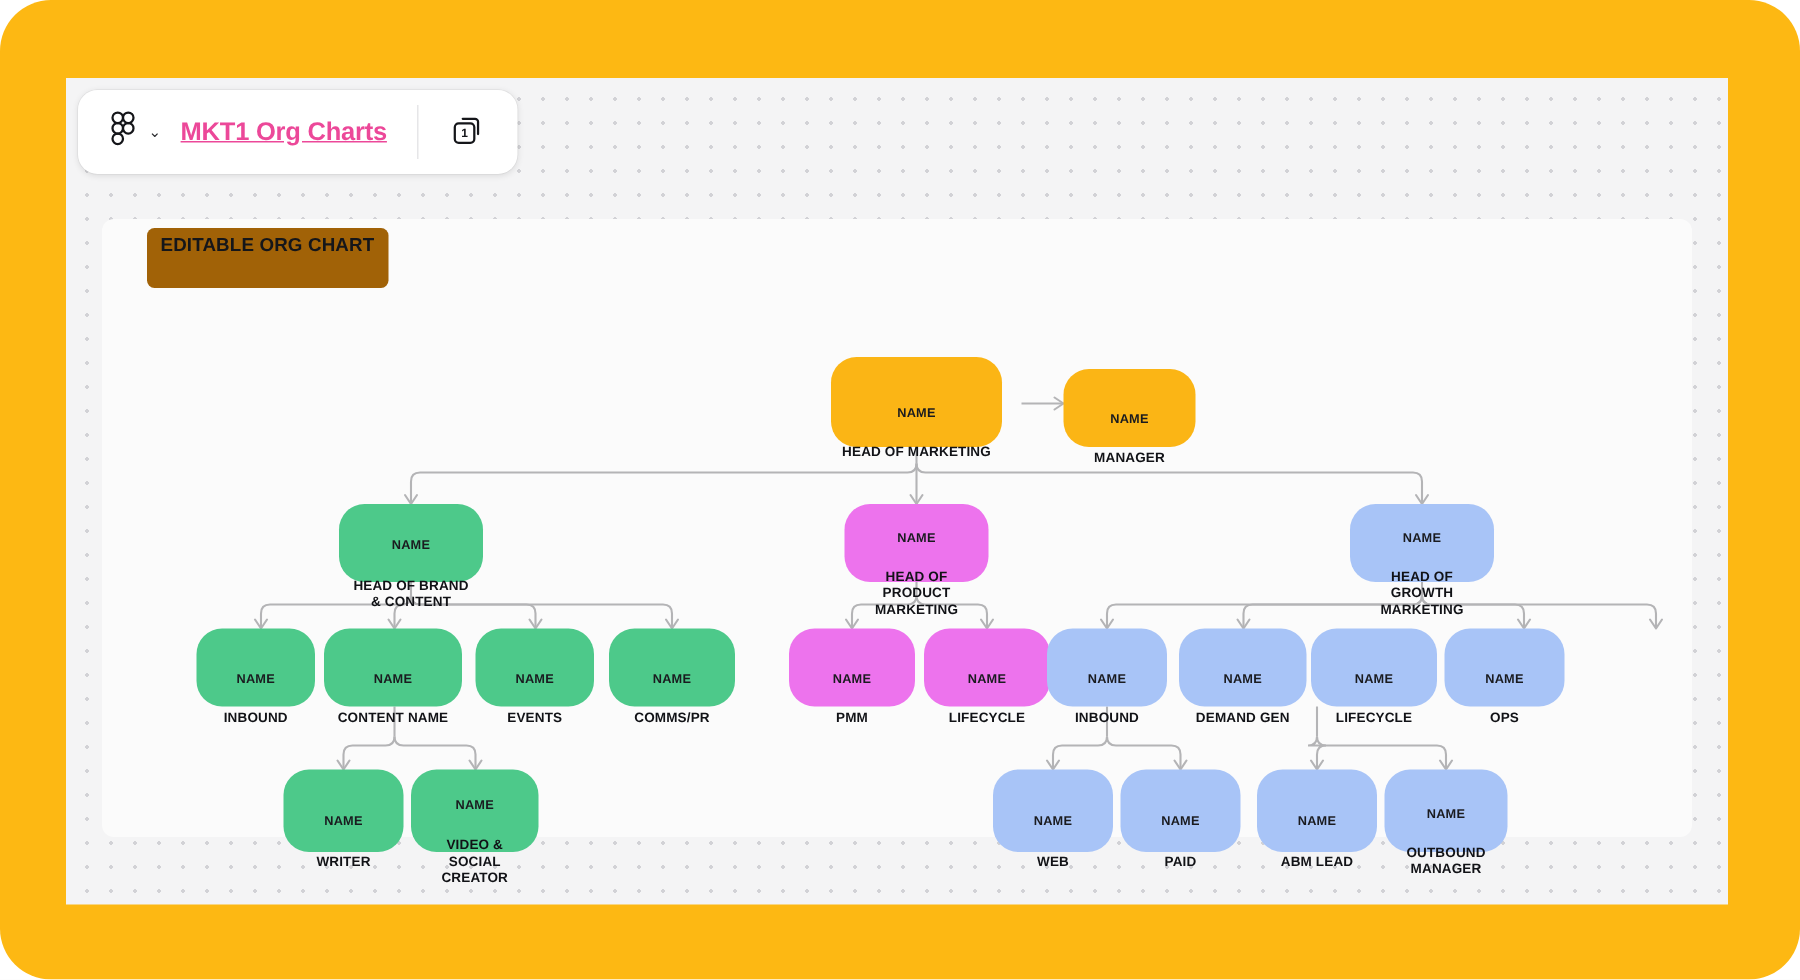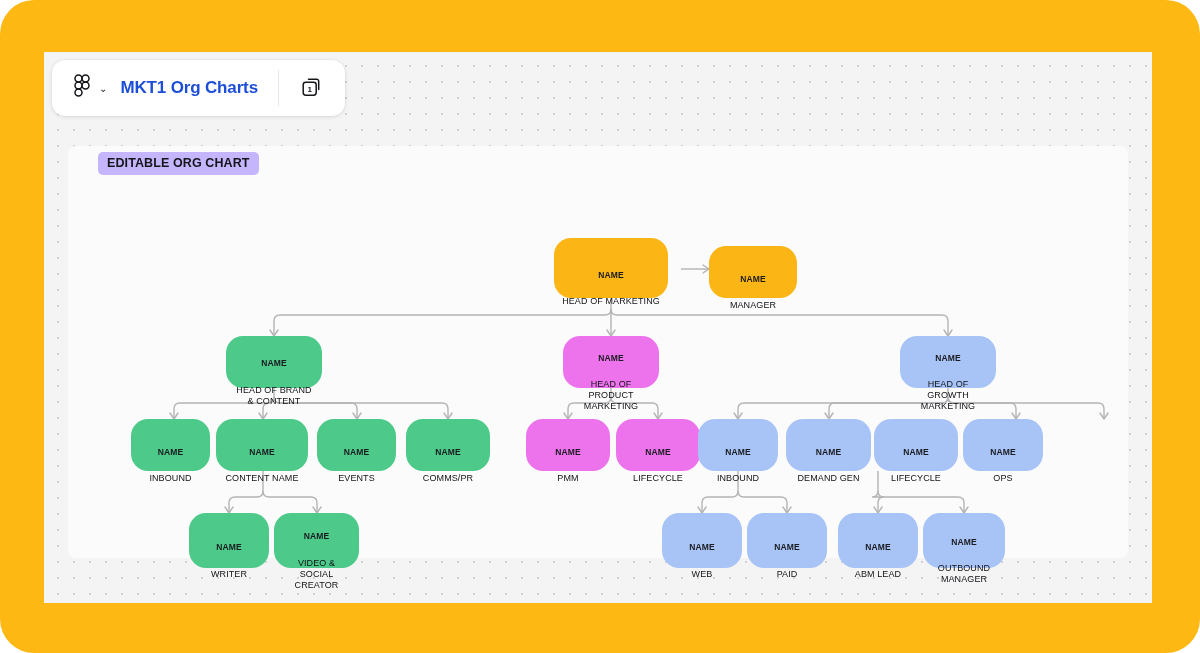--- a/index.html
+++ b/index.html
@@ -55,23 +55,24 @@
   }
   .tb-seg.first { padding-right: 20px; }
   .tb-divider {
     width: 1px;
     background: #e6e6e8;
     margin: 10px 0;
   }
   .tb-label {
     font-size: 17px;
     font-weight: bold;
-    color: #1d4ed8;
+    color: #ec4899;
     letter-spacing: -.15px;
     white-space: nowrap;
+    text-decoration: underline;
   }
   .chev {
     font-size: 10px;
     color: #26272b;
     margin-left: -5px;
   }
 
   
   #board {
     position: absolute;
@@ -81,23 +82,23 @@
     height: 412px;
     background: #fbfbfb;
     border-radius: 8px;
   }
 
   
   #section-chip {
     position: absolute;
     left: 30px;
     top: 6px;
-    background: #c4b5fd;
+    background: #a16207;
     border-radius: 5px;
-    padding: 4px 9px 5px;
+    padding: 4px 9px 22px;
     font-size: 12.5px;
     font-weight: bold;
     color: #15161a;
     letter-spacing: .1px;
     white-space: nowrap;
   }
 
   
   #wires {
     position: absolute;
@@ -123,21 +124,21 @@
   }
   .node .nm {
     font-size: 8.5px;
     font-weight: bold;
     color: #1a1b1f;
     letter-spacing: .15px;
     margin-top: 41px;
   }
   .node .ttl {
     font-size: 9px;
-    font-weight: normal;
+    font-weight: bold;
     color: #111216;
     letter-spacing: .1px;
     margin-top: 16px;
   }
   .c-orange { background: #FBB515; }
   .c-green  { background: #4DC98A; }
   .c-pink   { background: #ED73ED; }
   .c-blue   { background: #A8C4F7; }
 </style>
 </head>

